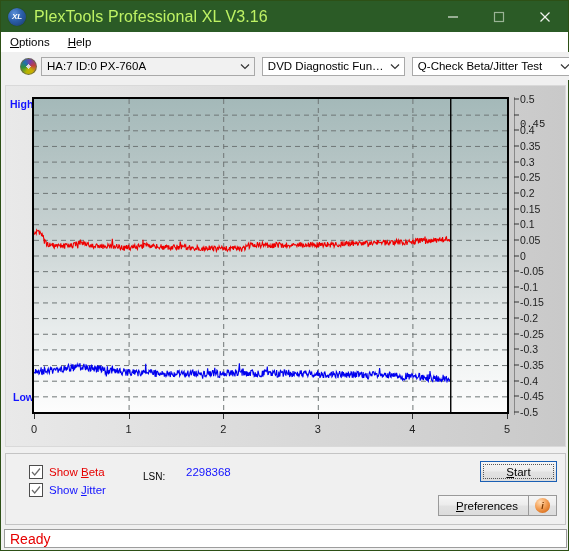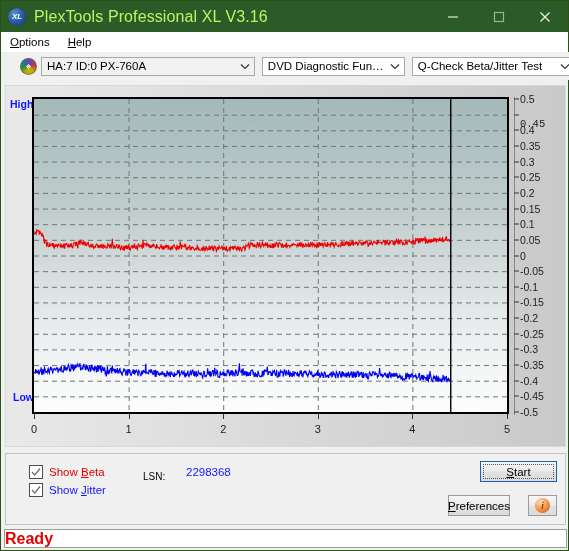--- a/index.html
+++ b/index.html
@@ -162,40 +162,40 @@
   #btn-start{
     left:474px;top:7px;width:77px;height:21px;
     border:1px solid #1a5fb4;
     padding:2px;
   }
   #btn-start .inner{
     width:100%;height:100%;border:1px dotted #555;
     display:flex;align-items:center;justify-content:center;
     box-sizing:border-box;
   }
-  #btn-prefs{left:432px;top:41px;width:62px;height:21px;margin-left:10px;}
+  #btn-prefs{left:432px;top:41px;width:98px;height:21px;}
   #btn-info{
     left:522px;top:41px;width:29px;height:21px;
   }
   #info-sphere{
     width:15px;height:15px;border-radius:50%;
     background:radial-gradient(circle at 35% 28%, #ffd9b0 0%, #f5a55e 40%, #e07b2a 72%, #b85a12 100%);
     display:flex;align-items:center;justify-content:center;
     font-size:9px;font-weight:bold;font-style:italic;color:#7a3b06;
   }
 
   
   #statusbar{
     position:absolute;left:3px;top:528px;width:563px;height:19px;
     background:#ffffff;
     border:1px solid #9d9d9d;
     box-sizing:border-box;
     display:flex;align-items:center;
   }
-  #status-text{font-size:16px;color:#e60000;font-weight:bold;}
+  #status-text{font-size:14px;color:#e60000;padding-left:5px;}
 </style>
 </head>
 <body>
 
 <div id="app">
 
   <div id="titlebar">
     <div id="app-logo">
         <span>XL</span>
       </div>

